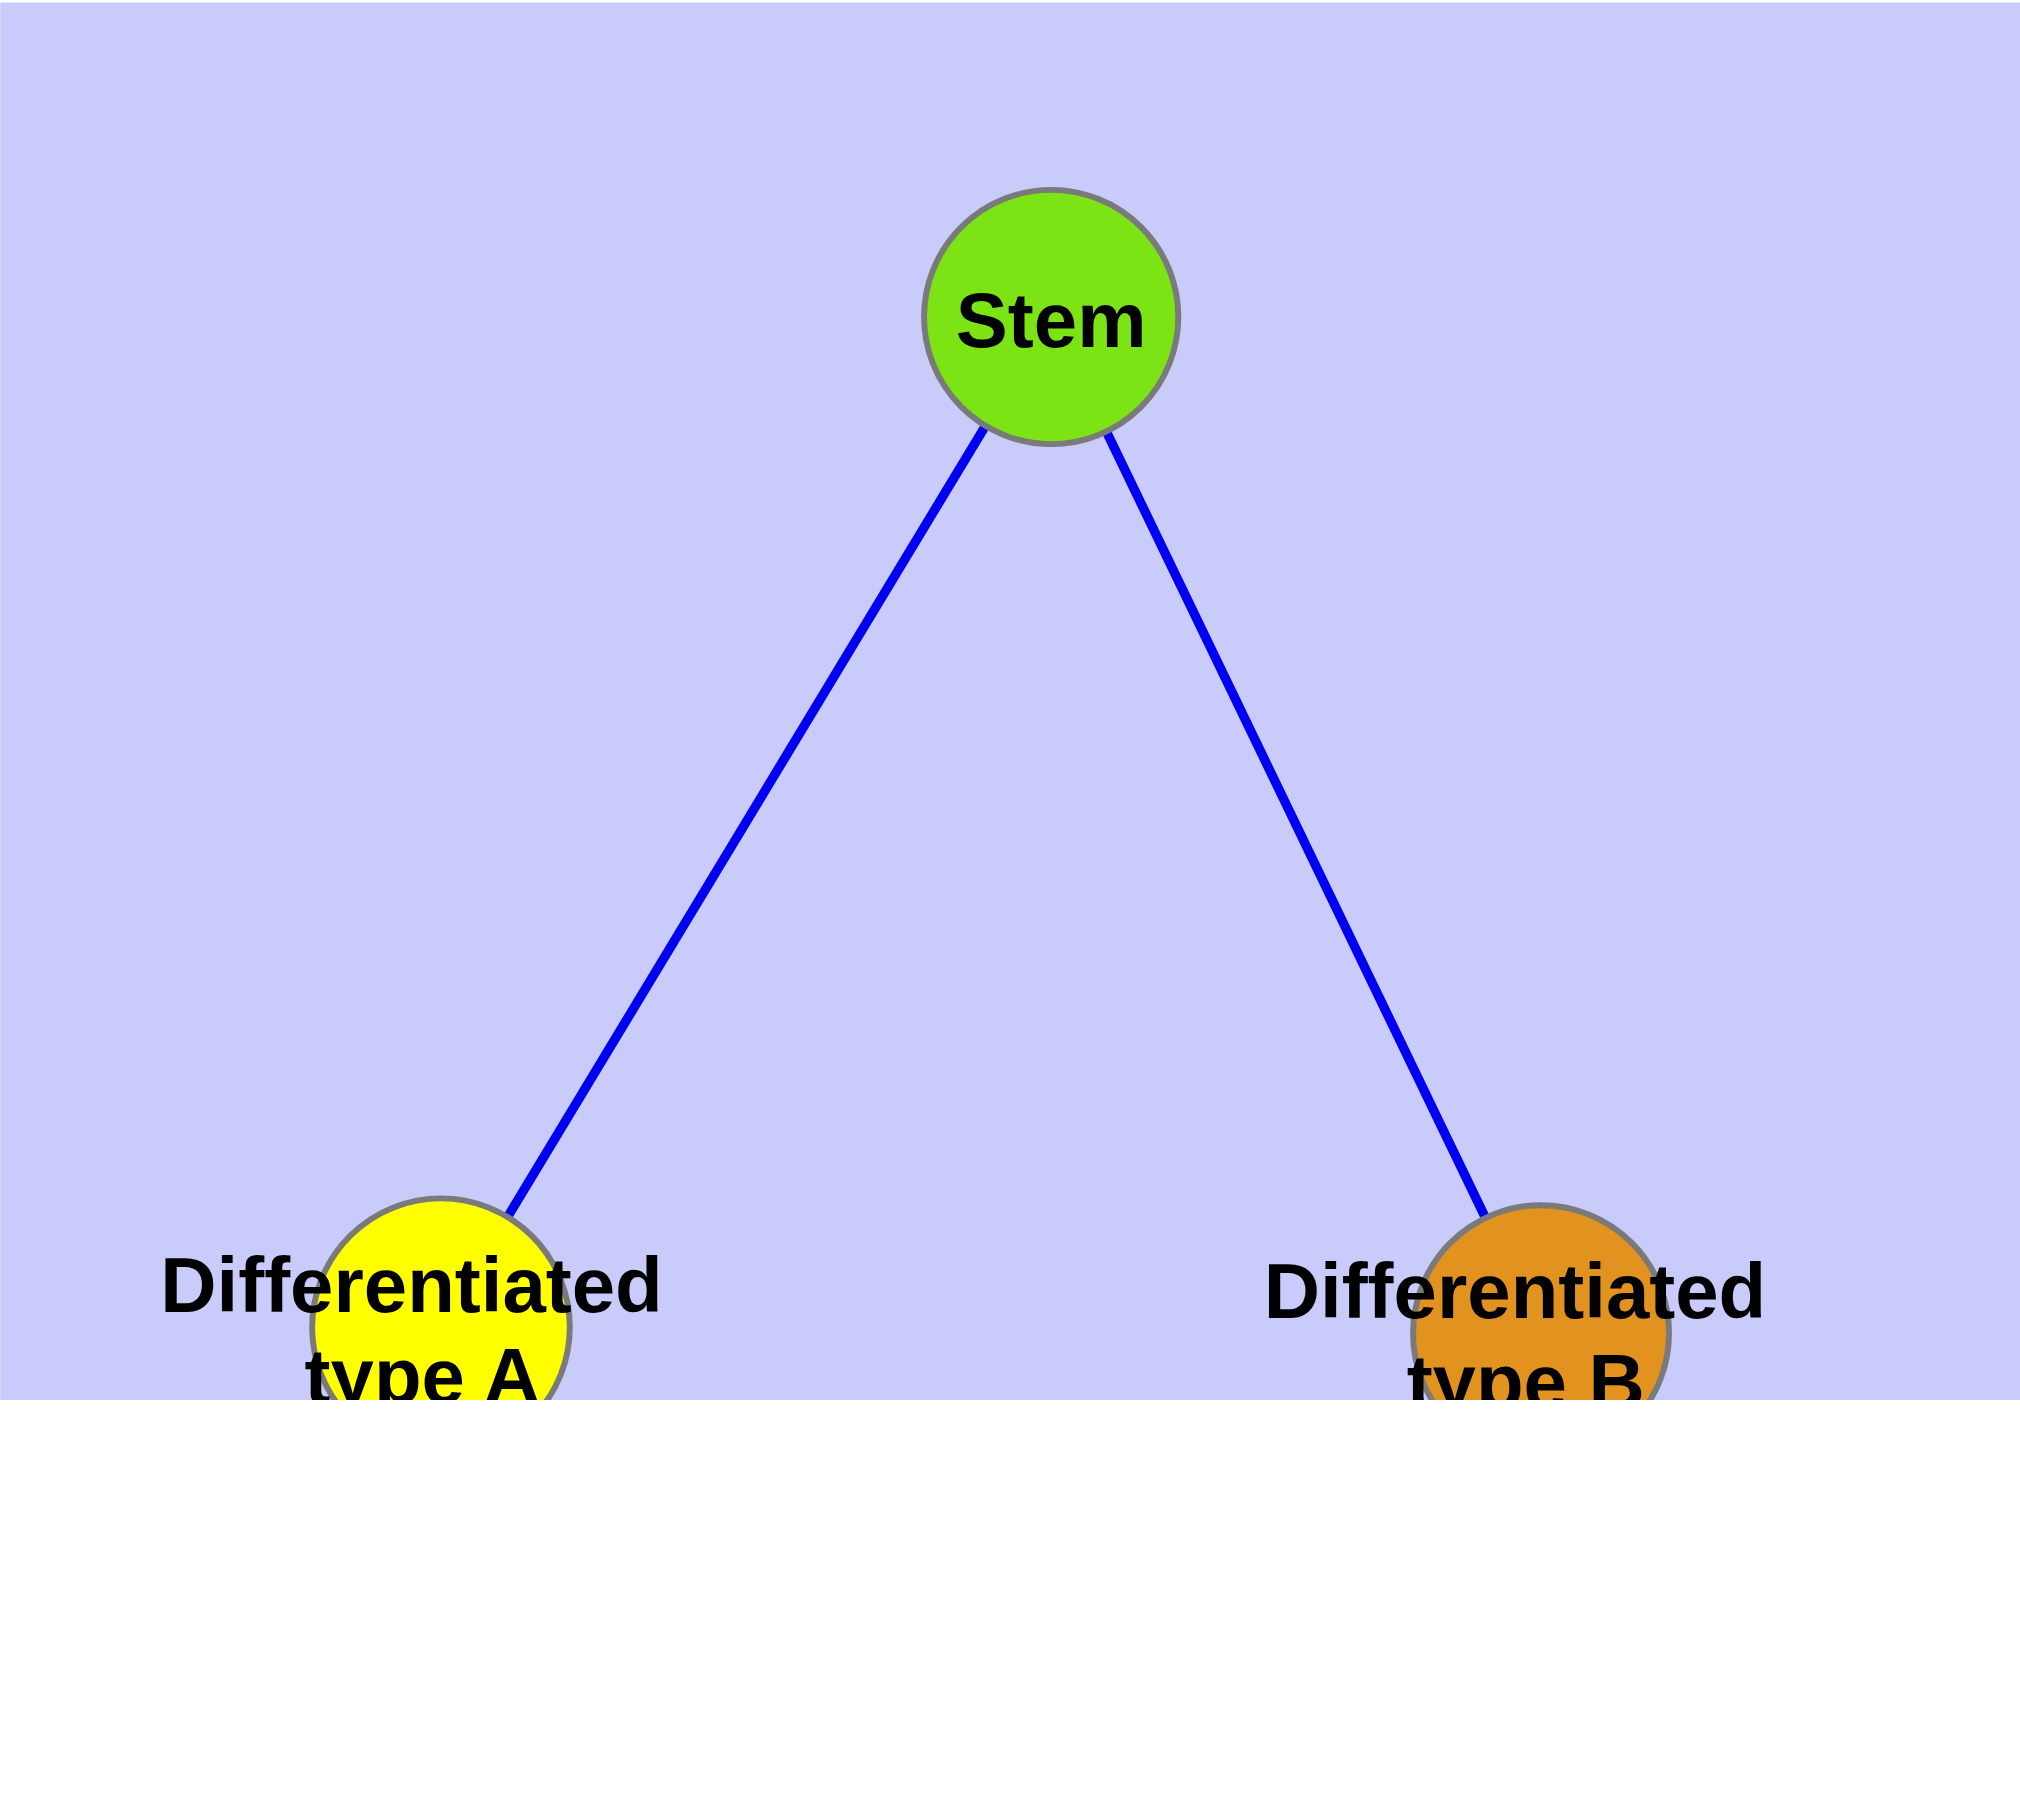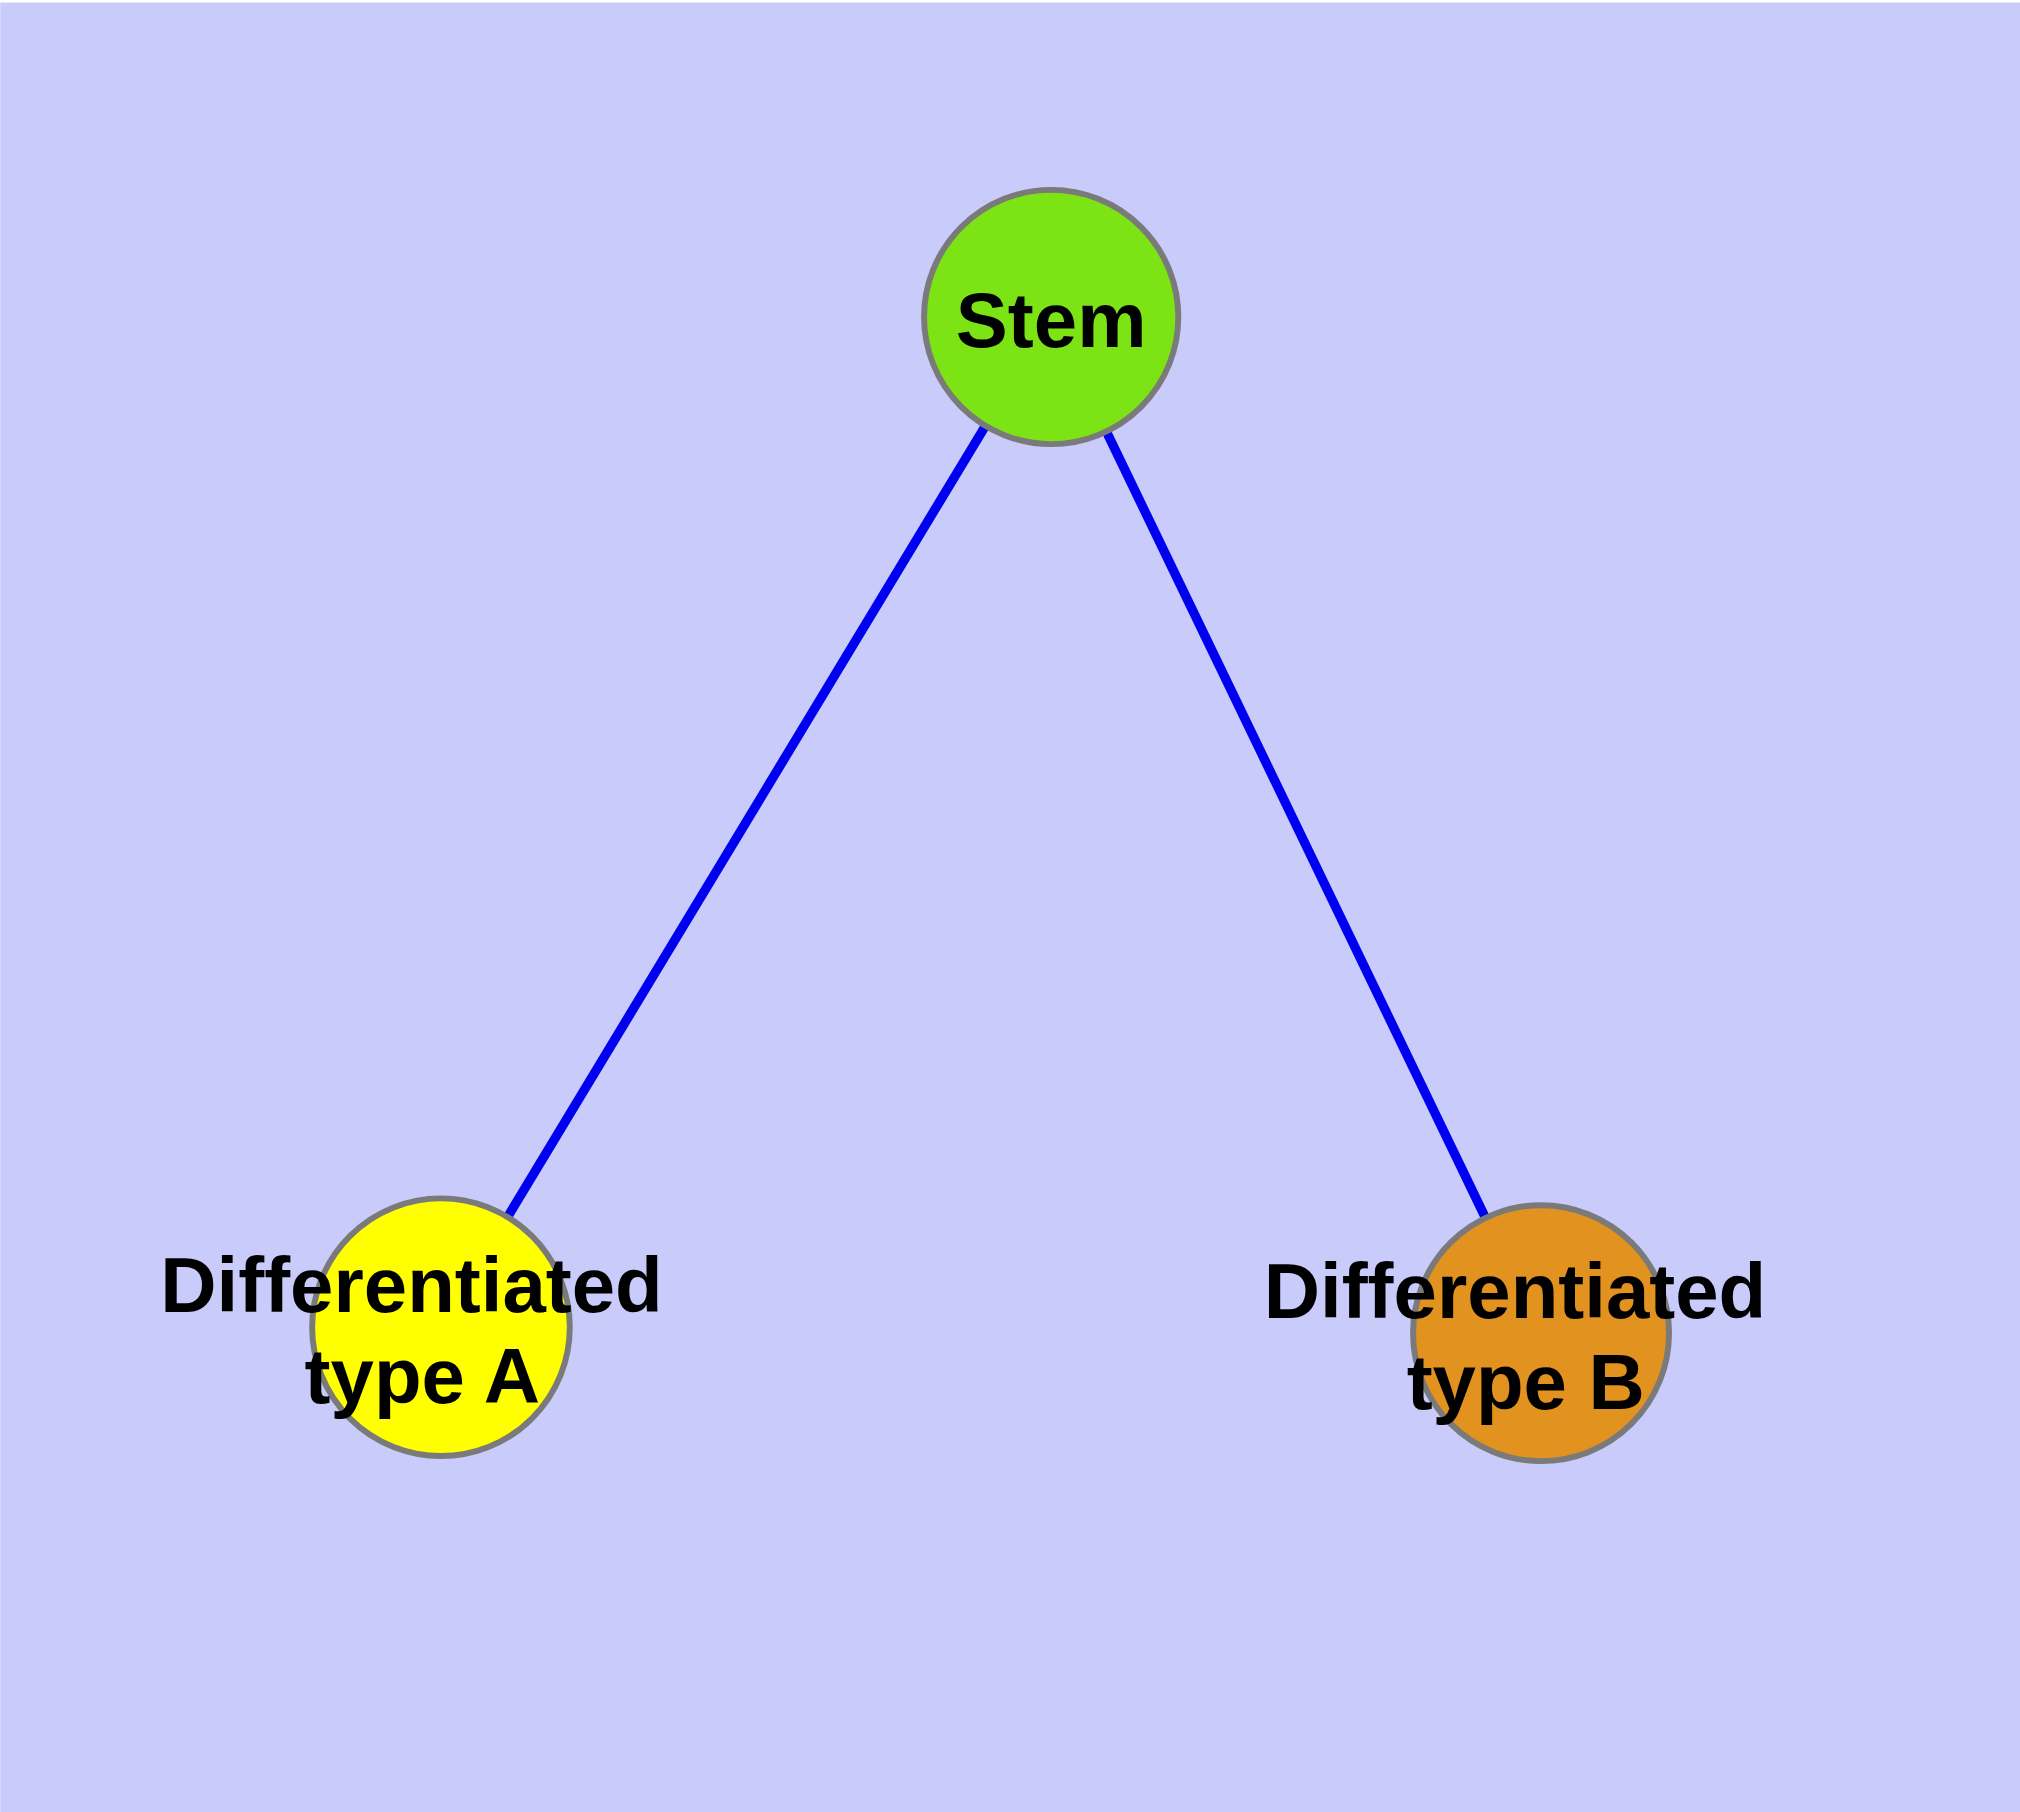--- a/index.html
+++ b/index.html
@@ -2,21 +2,21 @@
 <html style="font-size:13.6px"><head>
 <meta charset="utf-8">
 <style>
   html, body {
     margin: 0;
     padding: 0;
     background: #ffffff;
   }
   .canvas-wrap {
     width: 2021px;
-    height: 1812px;
+    height: 1400px;
     position: relative;
   }
   svg.graph {
     display: block;
     width: 2021px;
     height: 1812px;
   }
   .node-label {
     font-family: "Liberation Sans", "DejaVu Sans", sans-serif;
     font-weight: bold;

